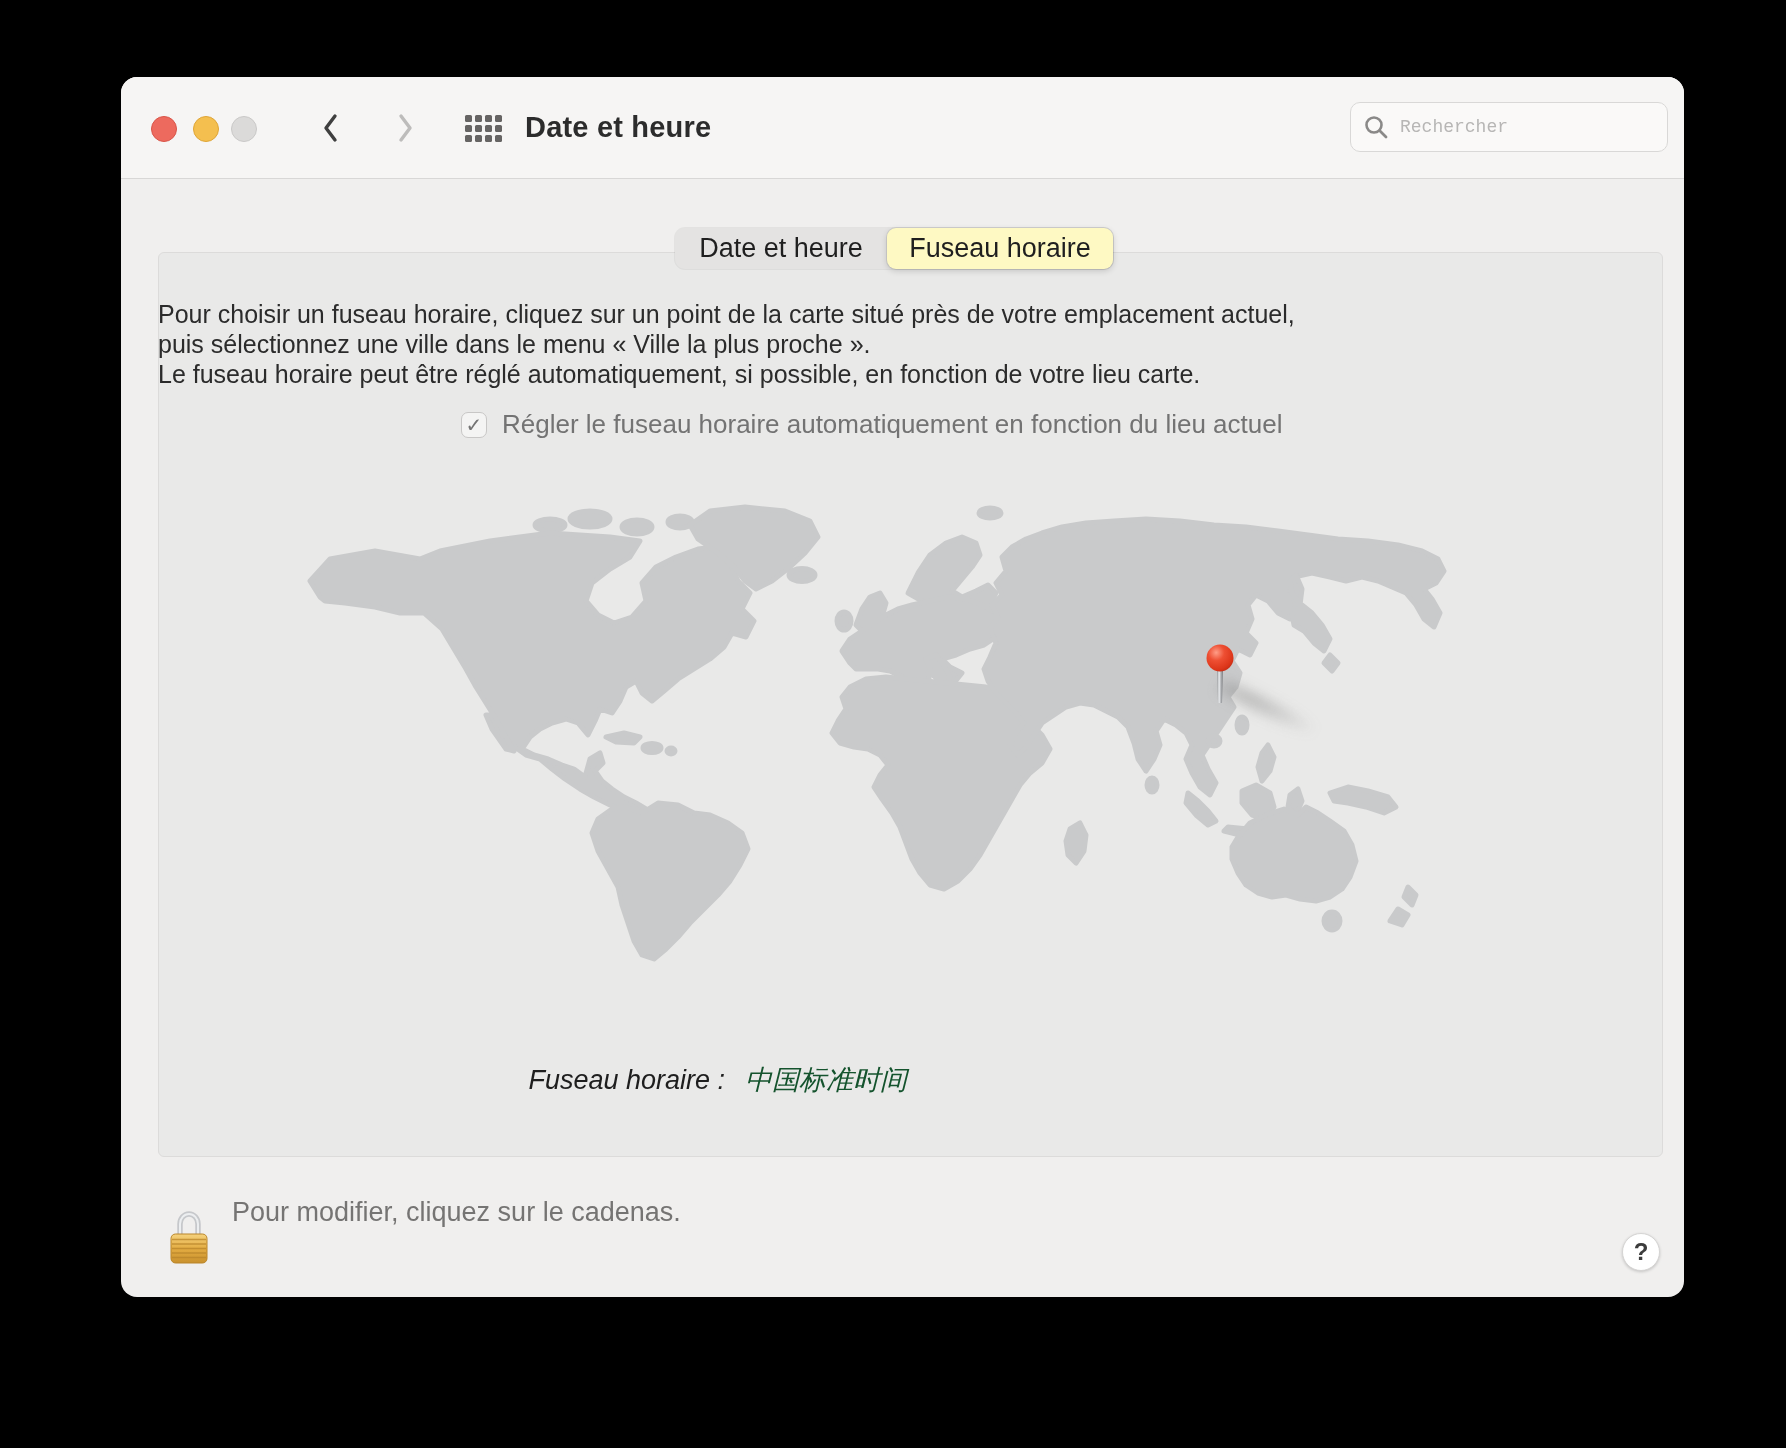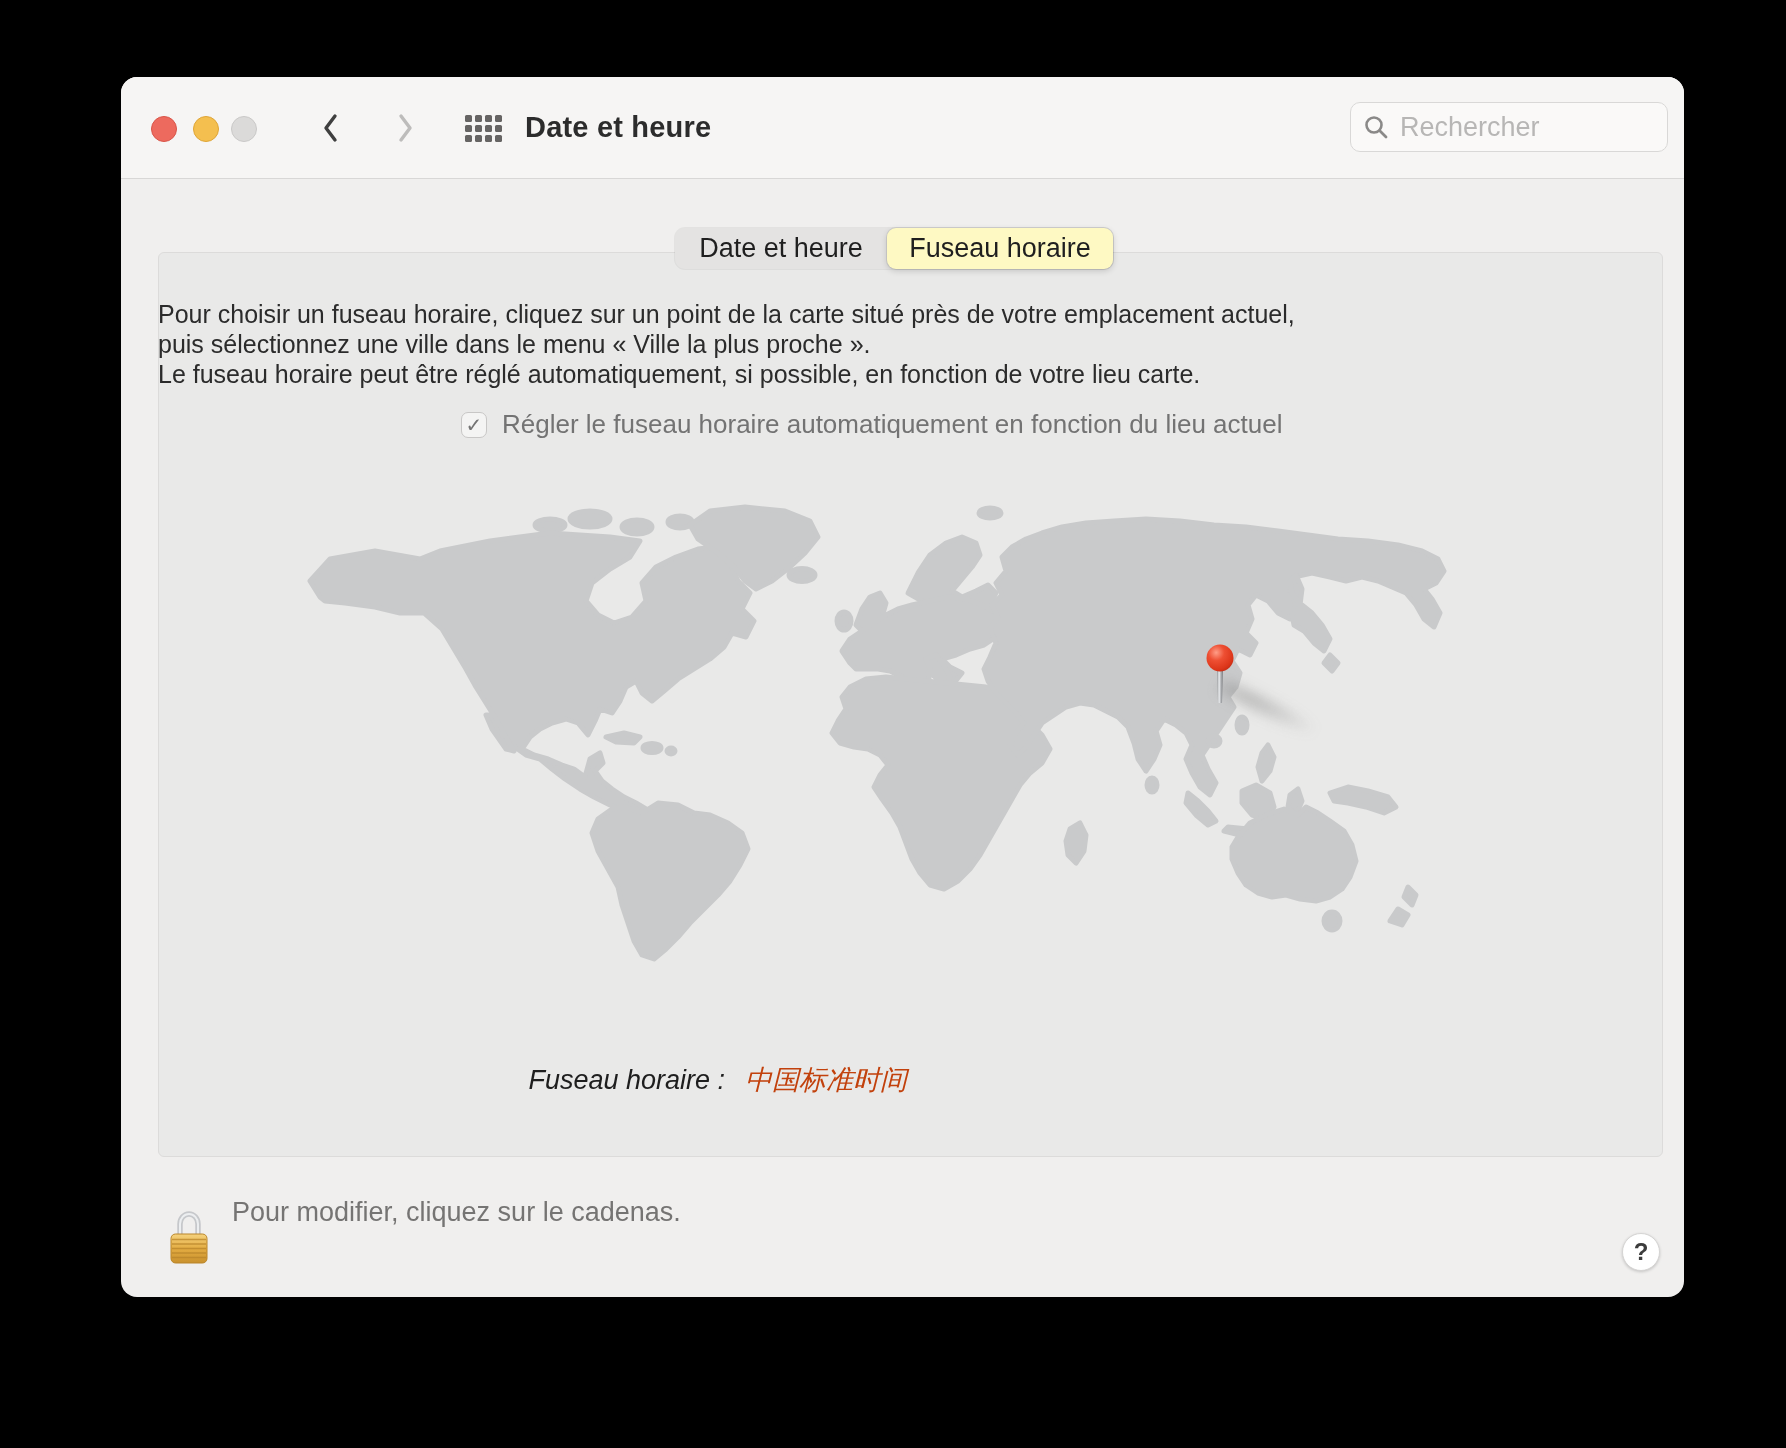--- a/index.html
+++ b/index.html
@@ -35,21 +35,21 @@
     position:absolute;left:404px;top:0;height:101px;display:flex;align-items:center;
     font-size:29px;font-weight:700;color:#2c2c2c;letter-spacing:.2px;
   }
   .search{
     position:absolute;left:1229px;top:25px;width:318px;height:50px;box-sizing:border-box;
     background:#faf9f8;border:1px solid #d9d8d7;border-radius:10px;
     display:flex;align-items:center;padding:0 12px;gap:9px;
   }
   .search input{
     border:none;outline:none;background:transparent;flex:1;
-    font-size:27px;color:#737373;font-family:Liberation Sans, sans-serif;min-width:0;
+    font-size:18px;color:#737373;font-family:Liberation Mono, monospace;min-width:0;
   }
   .search input::placeholder{color:#b7b6b5;}
   
   .panel{
     position:absolute;left:37px;top:175px;width:1505px;height:905px;box-sizing:border-box;
     background:#e9e9e8;border:1px solid #dcdbda;border-radius:6px;
   }
   
   .tabs{
     position:absolute;left:554px;top:151px;width:438px;height:41px;
@@ -90,21 +90,21 @@
   }
   .pin{position:absolute;left:1084px;top:567px;}
   
   .inforow{
     position:absolute;left:84px;display:flex;align-items:center;height:34px;font-size:27px;
   }
   .inforow .lbl{width:520px;text-align:right;color:#1e1e1e;}
   .inforow .val{margin-left:20px;color:#1e1e1e;}
   .inforow.tz{top:986px;font-style:italic;}
   .inforow.city{top:985px;}
-  .inforow.tz .val{color:#c2410c;}
+  .inforow.tz .val{color:#14532d;}
   
   .lockicon{position:absolute;left:47px;top:1132px;}
   .locktext{
     position:absolute;left:111px;top:1119px;line-height:32px;
     font-size:27px;color:#757473;
   }
   .helpbtn{
     position:absolute;left:1501px;top:1156px;width:38px;height:38px;border-radius:50%;
     background:#ffffff;border:1px solid #d6d5d4;box-sizing:border-box;
     box-shadow:0 1px 3px rgba(0,0,0,.18);

